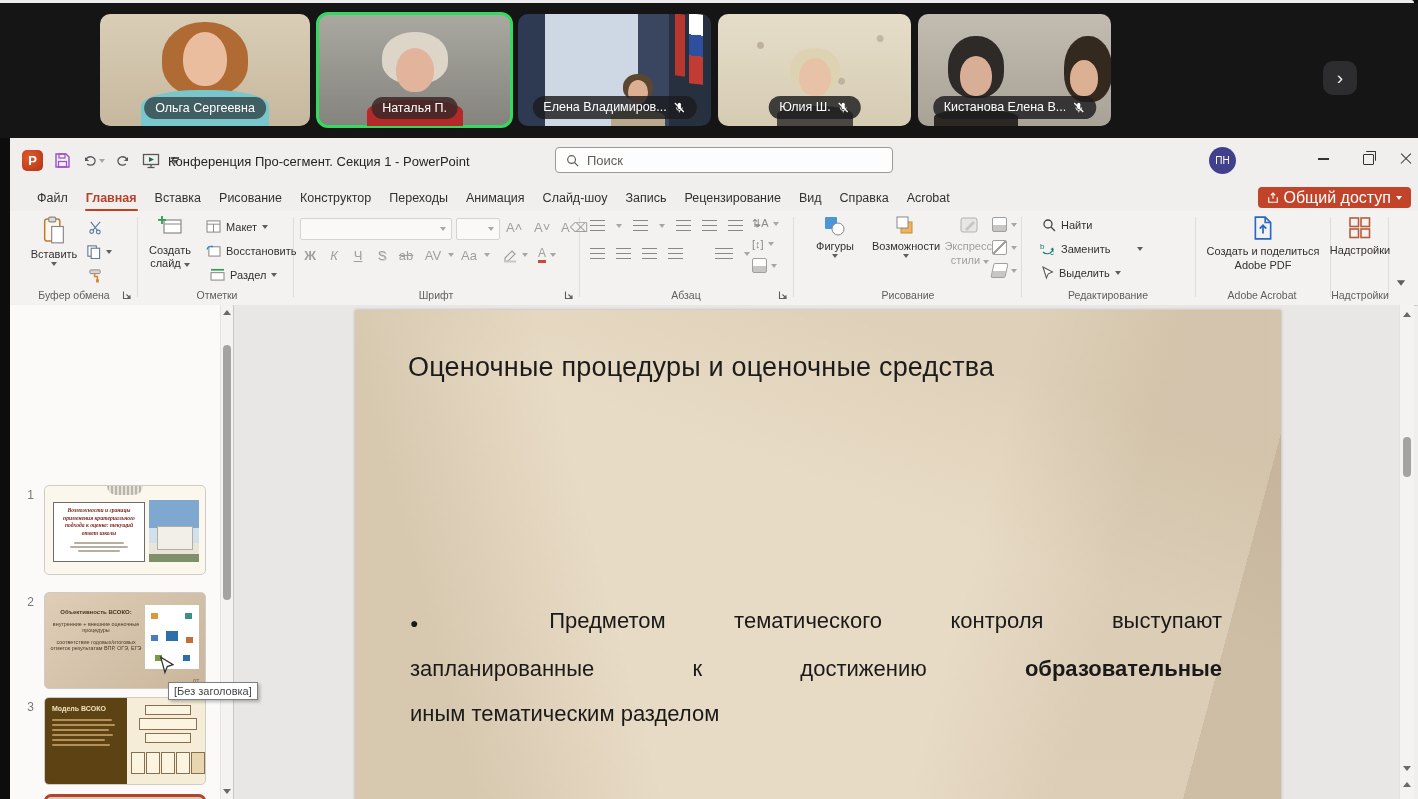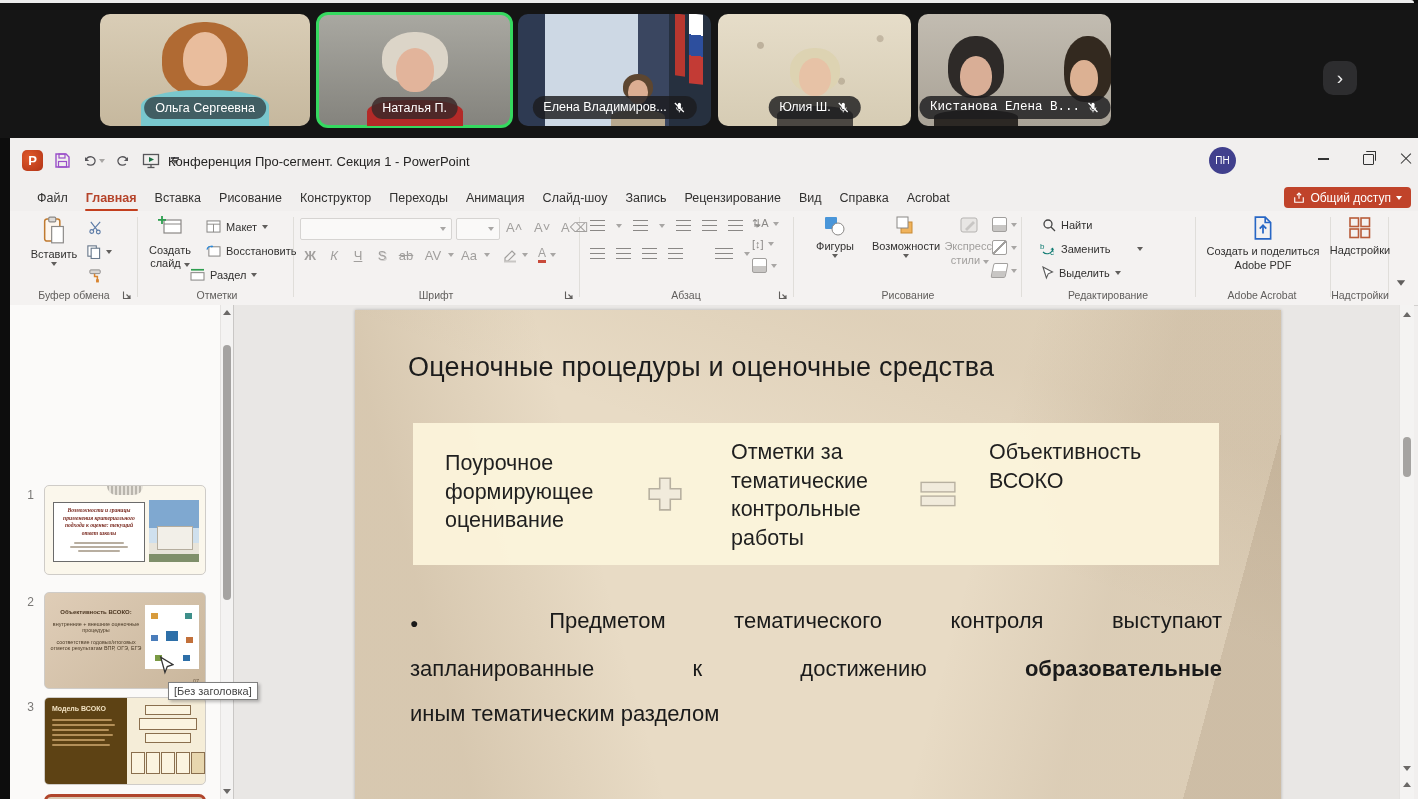--- a/index.html
+++ b/index.html
@@ -34,21 +34,21 @@
   .rest-g{width:9px;height:9px;border:1.1px solid #333;border-radius:1px;position:relative;background:#f1efee;}
   .rest-g:before{content:"";position:absolute;left:2px;top:-4px;width:9px;height:9px;border:1.1px solid #333;border-left:none;border-bottom:none;border-radius:1px;}
   .x1,.x2{position:absolute;width:14px;height:1.3px;background:#333;}
   .x1{transform:rotate(45deg);} .x2{transform:rotate(-45deg);}
   
   .menubar{position:absolute;left:0;top:47px;width:100%;height:26px;display:flex;align-items:center;padding-left:18px;box-sizing:border-box;}
   .mtab{padding:4px 9px;font-size:12.5px;color:#323130;position:relative;white-space:nowrap;}
   .mtab.active{font-weight:bold;color:#b5432a;}
   .mtab.active:after{content:"";position:absolute;left:8px;right:8px;bottom:-2px;height:2.5px;background:#c33f1e;border-radius:2px;}
   .share-btn{position:absolute;right:7px;top:49px;height:21px;background:#c0432a;color:#fff;border-radius:4px;
-        display:flex;align-items:center;gap:5px;padding:0 9px;font-size:12px;text-align:center;}
+        display:flex;align-items:center;gap:5px;padding:0 9px;font-size:16px;text-align:center;}
   
   .ribbon{position:absolute;left:0;top:73px;width:100%;height:94px;background:#f4f2f1;border-bottom:1px solid #d2d0ce;}
   .gsep{position:absolute;top:6px;bottom:8px;width:1px;background:#e0deda;}
   .glabel{position:absolute;bottom:4px;font-size:10.5px;color:#605e5c;text-align:center;}
   .launch{position:absolute;bottom:5px;width:10px;height:10px;}
   .bigbtn{position:absolute;top:5px;display:flex;flex-direction:column;align-items:center;gap:4px;font-size:11px;color:#323130;text-align:center;}
   .smbtn{position:absolute;display:flex;align-items:center;gap:5px;font-size:11px;color:#323130;white-space:nowrap;}
   .chv{width:0;height:0;border-left:3.5px solid transparent;border-right:3.5px solid transparent;border-top:4px solid #605e5c;display:inline-block;}
   .chv.lt{border-top-color:#a8a6a4;}
   .combo{position:absolute;height:22px;background:#faf9f8;border:1px solid #d6d4d2;border-radius:2px;display:flex;align-items:center;justify-content:flex-end;padding-right:5px;box-sizing:border-box;}
@@ -144,21 +144,21 @@
         <span>Юлия Ш.</span>
         <svg width="13" height="13" viewBox="0 0 16 16">
             <path d="M8 2.2a1.9 1.9 0 0 1 1.9 1.9v3.8a1.9 1.9 0 0 1-3.8 0V4.1A1.9 1.9 0 0 1 8 2.2z" fill="#fff"></path>
             <path d="M4.4 8a3.6 3.6 0 0 0 7.2 0" stroke="#fff" fill="none" stroke-width="1.1"></path>
             <line x1="8" y1="11.6" x2="8" y2="14" stroke="#fff" stroke-width="1.1"></line>
             <line x1="2.5" y1="2.5" x2="13.5" y2="13.5" stroke="#fff" stroke-width="1.5"></line>
           </svg>
       </div>
     </div>
 
-    <div class="tile" style="left:918px;width:193px;background:linear-gradient(180deg,#c2bcb1,#a9a296);font-family:Liberation Mono, monospace;">
+    <div class="tile" style="left:918px;width:193px;background:linear-gradient(180deg,#c2bcb1,#a9a296);">
       <div class="hair" style="left:30%;bottom:28px;width:56px;height:62px;background:#2e2a28;"></div>
       <div class="face" style="left:30%;bottom:30px;width:32px;height:40px;background:#d9ae96;"></div>
       <div class="body" style="left:30%;width:84px;height:16px;background:#2c2824;"></div>
       <div class="hair" style="left:88%;bottom:24px;width:48px;height:66px;background:#33291f;"></div>
       <div class="face" style="left:86%;bottom:30px;width:28px;height:36px;background:#dcb193;"></div>
       <div class="pill">
         <span>Кистанова Елена В...</span>
         <svg width="13" height="13" viewBox="0 0 16 16">
             <path d="M8 2.2a1.9 1.9 0 0 1 1.9 1.9v3.8a1.9 1.9 0 0 1-3.8 0V4.1A1.9 1.9 0 0 1 8 2.2z" fill="#fff"></path>
             <path d="M4.4 8a3.6 3.6 0 0 0 7.2 0" stroke="#fff" fill="none" stroke-width="1.1"></path>
@@ -200,20 +200,27 @@
             <path d="M7 4l5 2.5L7 9z" fill="#1e7145"></path>
             <line x1="9" y1="11.5" x2="9" y2="14.5" stroke="#57565a" stroke-width="1.3"></line>
             <line x1="5.5" y1="14.5" x2="12.5" y2="14.5" stroke="#57565a" stroke-width="1.3"></line>
           </svg>
         <span style="display:flex;flex-direction:column;align-items:center;gap:1px;">
           <span style="width:8px;height:1.3px;background:#57565a;"></span>
           <span class="chv"></span>
         </span>
       </div>
       <div class="app-title">Конференция Про-сегмент. Секция 1  -  PowerPoint</div>
+      <div class="searchbox">
+        <svg width="13" height="13" viewBox="0 0 14 14">
+            <circle cx="6" cy="6" r="4.2" fill="none" stroke="#5f5d5b" stroke-width="1.3"></circle>
+            <line x1="9.2" y1="9.2" x2="13" y2="13" stroke="#5f5d5b" stroke-width="1.3"></line>
+          </svg>
+        <span>Поиск</span>
+      </div>
       <div class="acct">
         <span>ПН</span>
       </div>
       <div class="wc" style="left:1293px;">
           <span class="min-g"></span>
         </div>
       <div class="wc" style="left:1338px;">
           <span class="rest-g"></span>
         </div>
       <div class="wc" style="left:1376px;">
@@ -314,21 +321,21 @@
           <span class="chv"></span>
         </div>
       <div class="smbtn" style="left:196px;top:33px;">
           <svg width="15" height="13" viewBox="0 0 16 14">
             <rect x="3" y="3" width="12" height="10" fill="#fff" stroke="#8a8886" stroke-width="1.1"></rect>
             <path d="M1 6a4 4 0 0 1 6-3" fill="none" stroke="#2b88d8" stroke-width="1.3"></path>
             <path d="M6.2 1l1.6 2-2.4.8z" fill="#2b88d8"></path>
           </svg>
           <span>Восстановить</span>
         </div>
-      <div class="smbtn" style="left:180px;top:57px;">
+      <div class="smbtn" style="left:200px;top:57px;">
           <svg width="15" height="13" viewBox="0 0 16 14">
             <rect x="1" y="1" width="14" height="1.8" fill="#2e9e4f"></rect>
             <rect x="1" y="5" width="14" height="8" fill="#fff" stroke="#8a8886" stroke-width="1.1"></rect>
           </svg>
           <span>Раздел</span>
           <span class="chv"></span>
         </div>
       <div class="glabel" style="left:147px;width:120px;">Отметки</div>
 
       <div class="combo" style="left:290px;top:7px;width:152px;">
@@ -568,32 +575,20 @@
     <div class="tscroll">
       <span class="arr up" style="left:2px;top:5px;"></span>
       <div class="sthumb" style="left:2px;top:40px;height:255px;"></div>
       <span class="arr dn" style="left:2px;bottom:5px;"></span>
     </div>
     <div class="panel-divider"></div>
 
     <div class="canvas">
       <div class="slide">
         <div class="slide-title">Оценочные процедуры и оценочные средства</div>
-        <div class="creambox">
-          <div class="citem" style="left:32px;top:26px;width:195px;">Поурочное формирующее оценивание</div>
-          <svg style="position:absolute;left:233px;top:52px;" width="38" height="38" viewBox="0 0 36 36">
-              <path d="M13 3h10v10h10v10H23v10H13V23H3V13h10z" fill="#f1ebdc" stroke="#b7b0a0" stroke-width="1.5"></path>
-            </svg>
-          <div class="citem" style="left:318px;top:15px;width:185px;">Отметки за тематические контрольные работы</div>
-          <svg style="position:absolute;left:506px;top:55px;" width="38" height="32" viewBox="0 0 36 30">
-              <rect x="2" y="4" width="32" height="9" fill="#f1ebdc" stroke="#b7b0a0" stroke-width="1.3"></rect>
-              <rect x="2" y="17" width="32" height="9" fill="#f1ebdc" stroke="#b7b0a0" stroke-width="1.3"></rect>
-            </svg>
-          <div class="citem" style="left:576px;top:15px;width:210px;">Объективность ВСОКО</div>
-        </div>
         <div class="para">
           <div class="pline"><span class="pb">●</span> <span>Предметом тематического контроля выступают</span></div>
           <div class="pline"><span>запланированные к достижению </span> <b>образовательные</b></div>
           <div class="pline last"><span>иным тематическим разделом</span></div>
         </div>
       </div>
     </div>
 
     <div class="vscroll">
       <span class="arr up" style="left:3px;top:7px;"></span>

